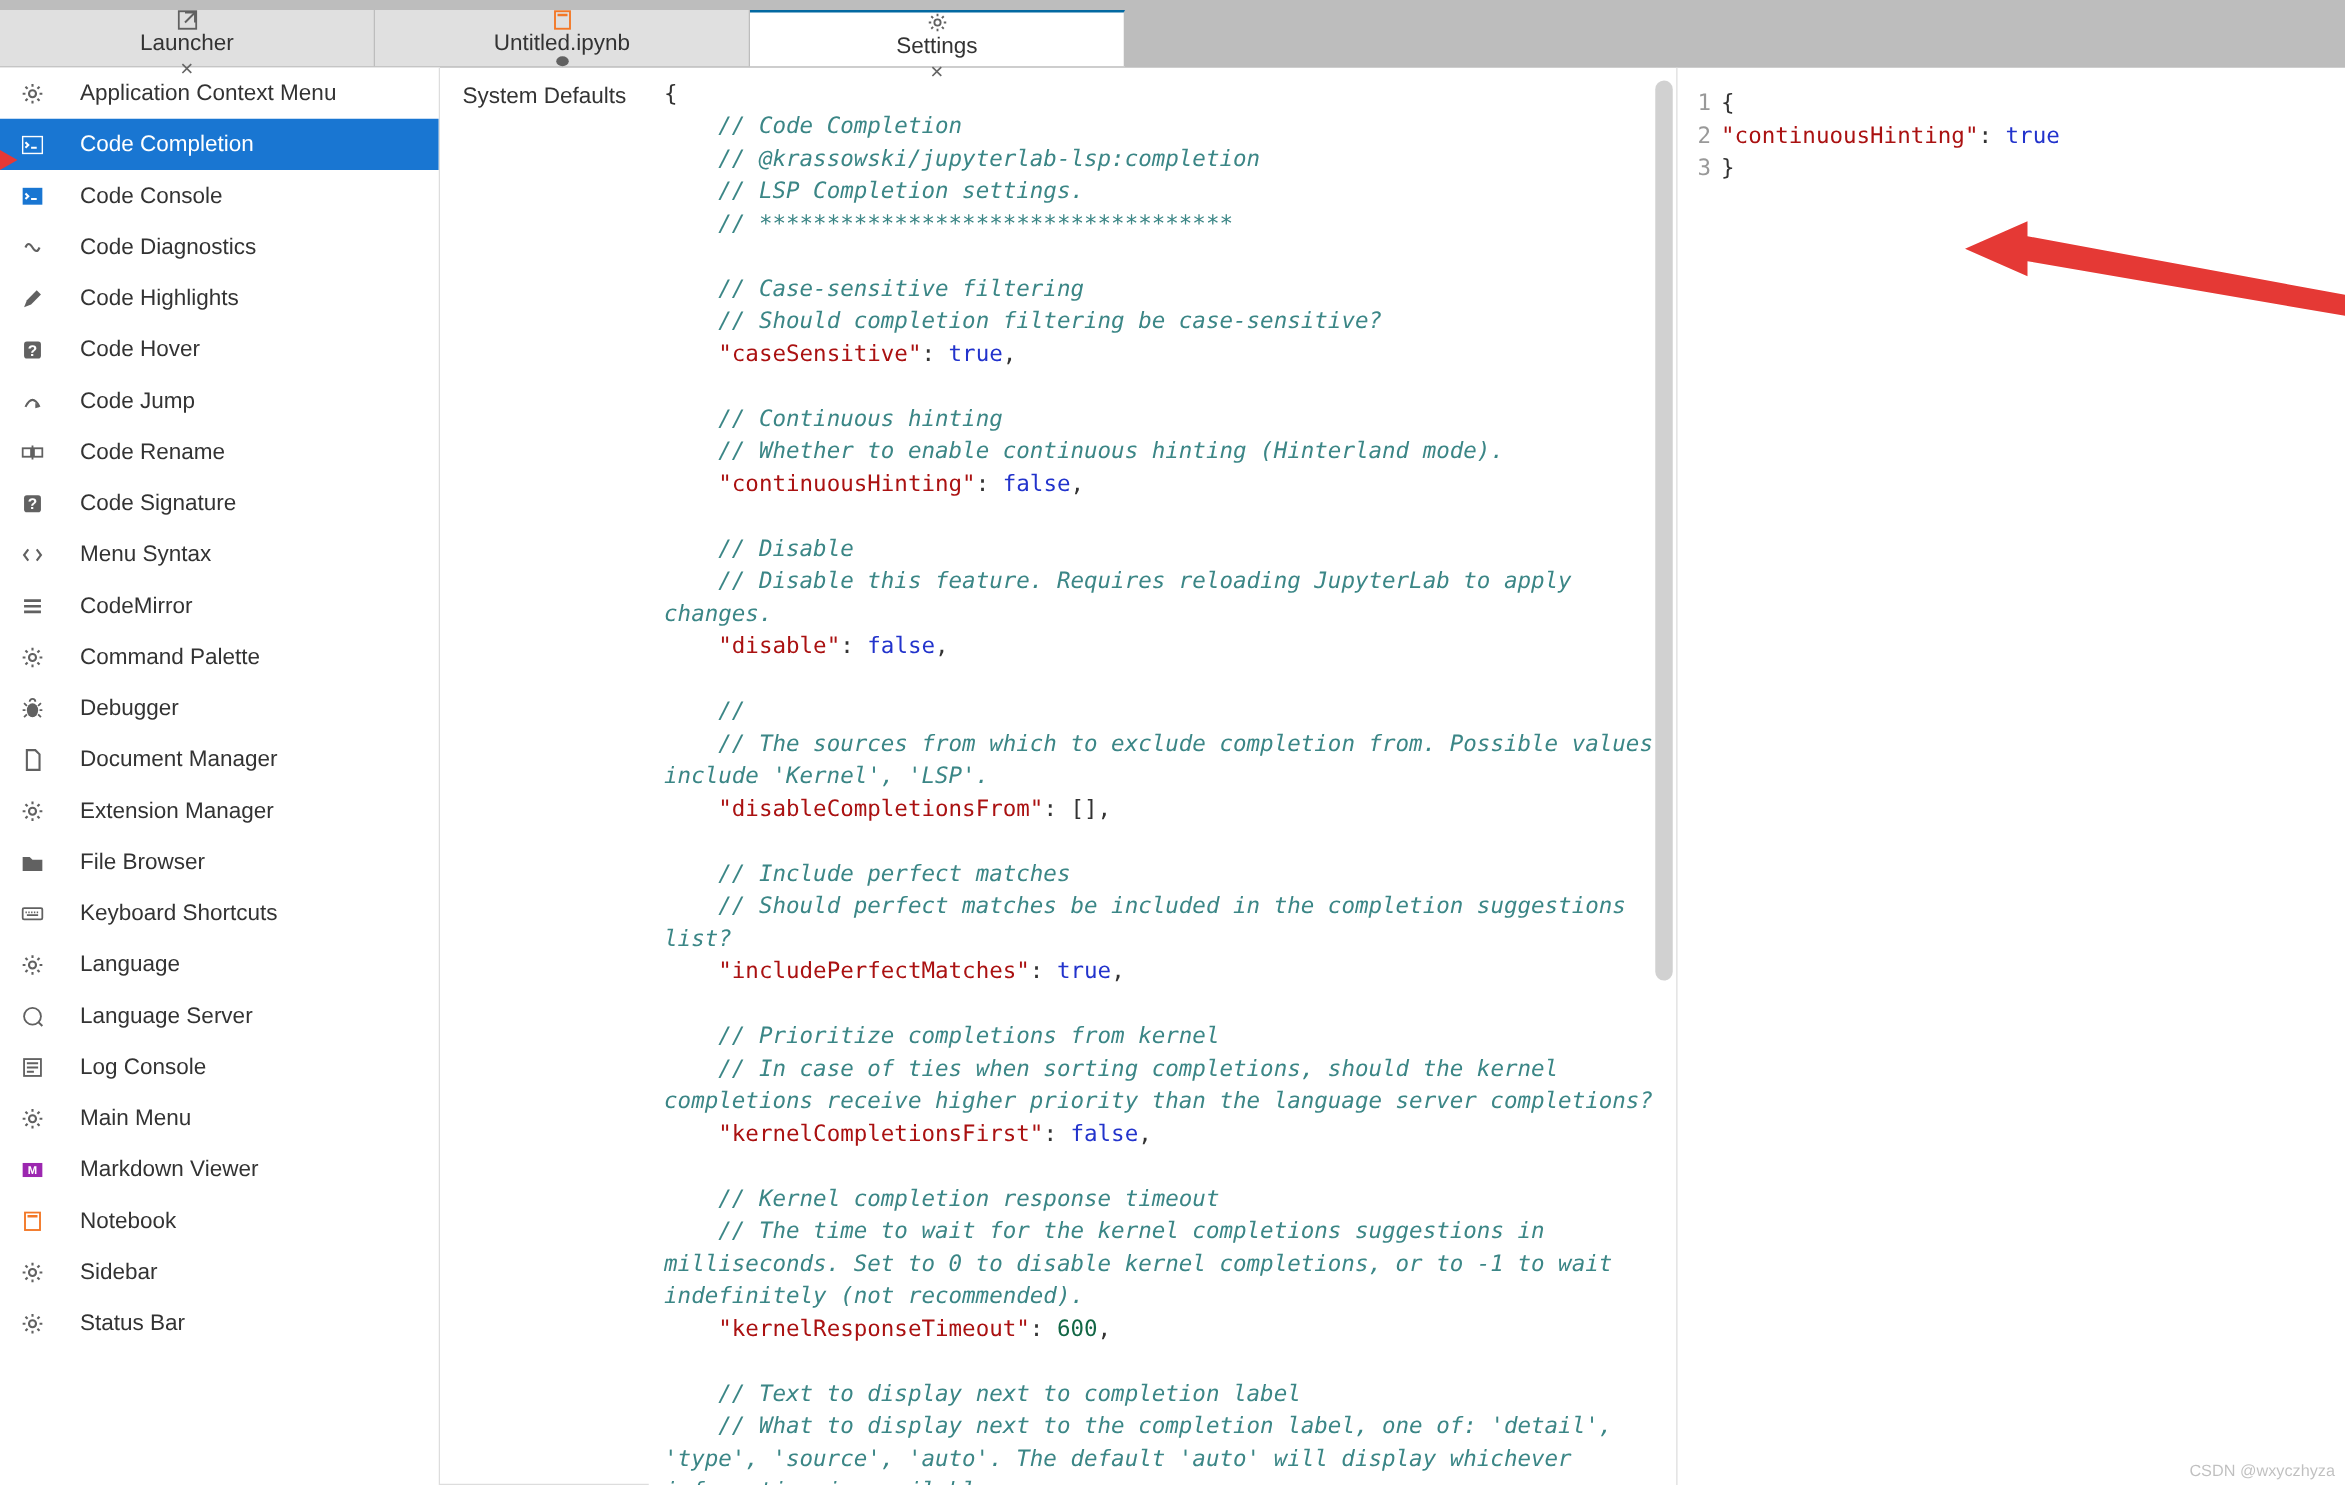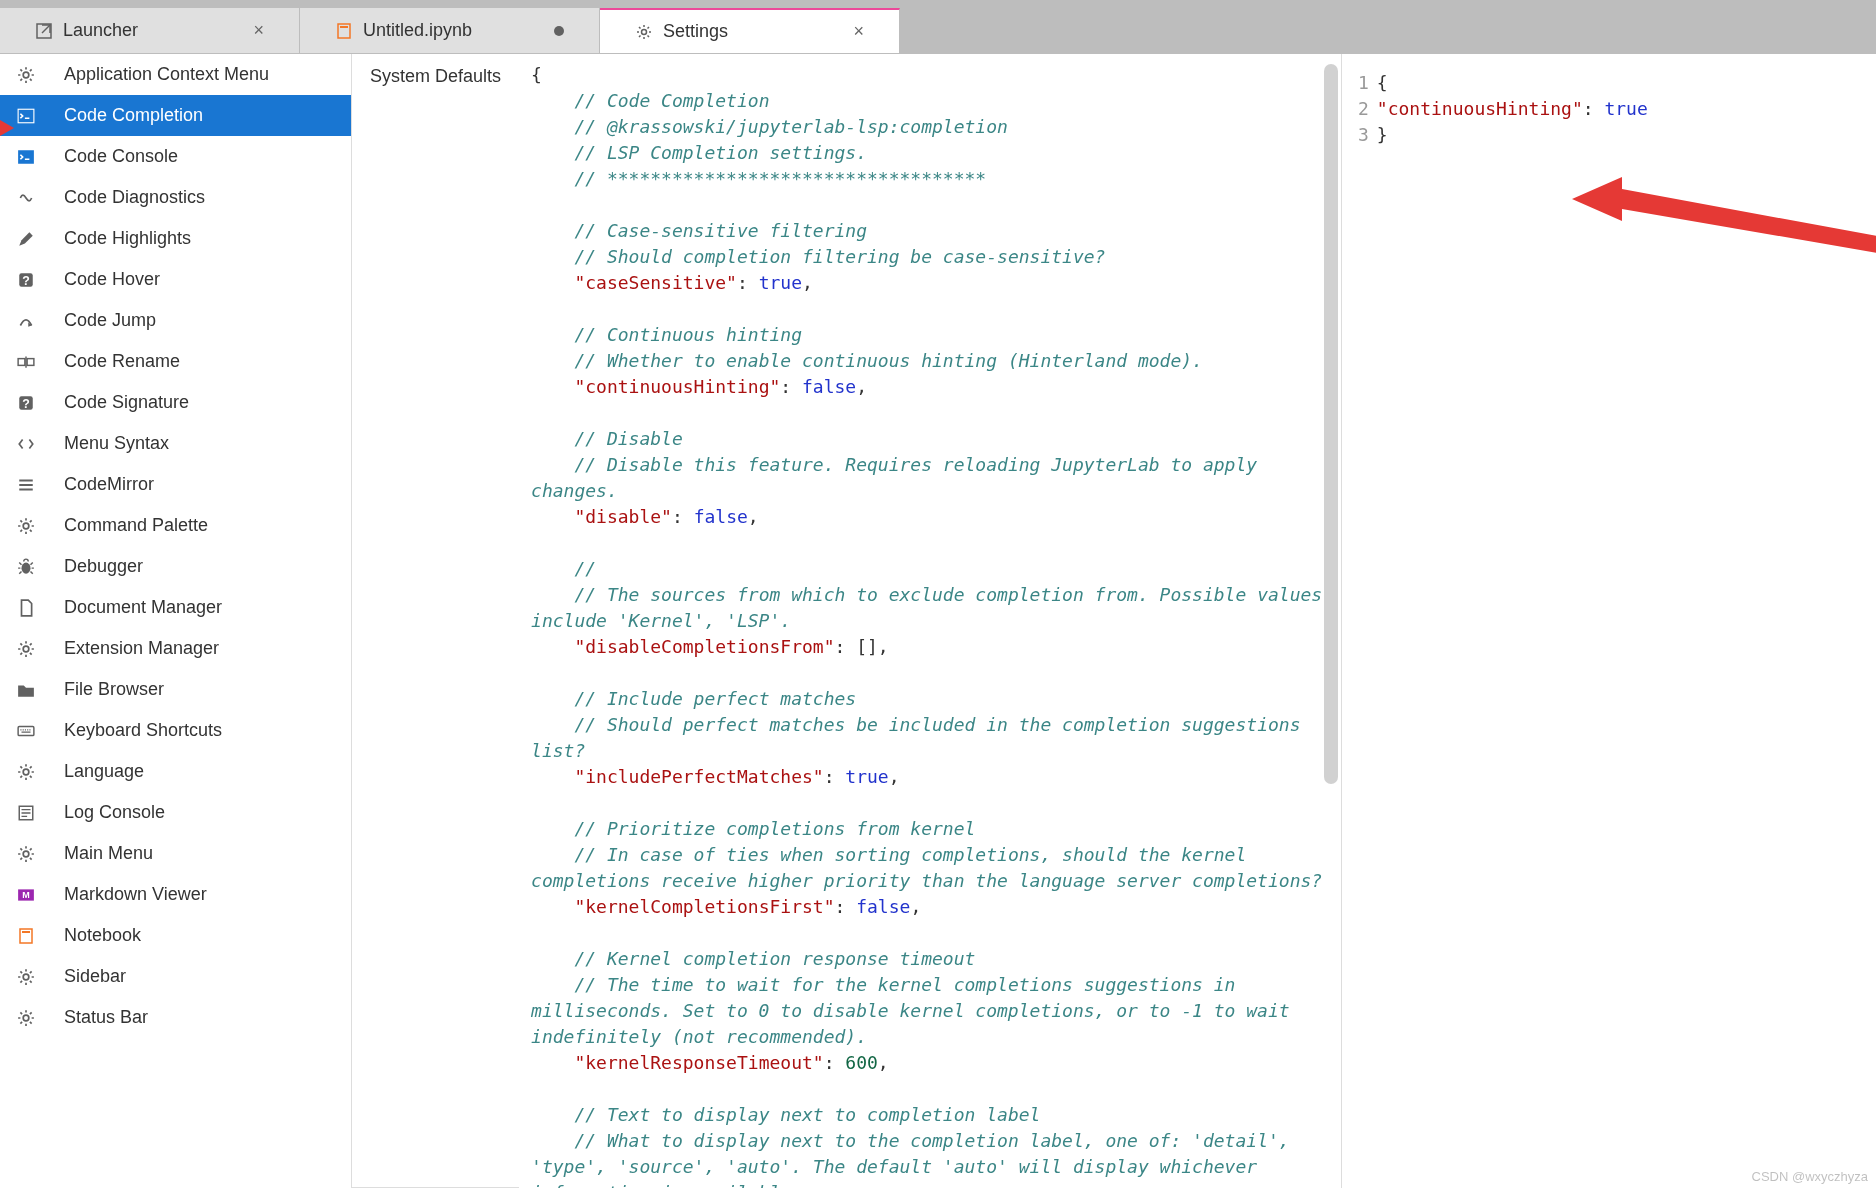--- a/index.html
+++ b/index.html
@@ -1,20 +1,20 @@
 <!DOCTYPE html>
 <html><head>
 <meta charset="utf-8">
 <style>
   * { box-sizing: border-box; margin: 0; padding: 0; }
   html, body { width: 1876px; height: 1188px; font-family: -apple-system, BlinkMacSystemFont, "Segoe UI", Helvetica, Arial, sans-serif; font-size: 18px; color: #333; background: #fff; overflow: hidden; }
   .topbar { height: 8px; background: #bdbdbd; }
   .tabs { display: flex; height: 46px; background: #bdbdbd; border-bottom: 1px solid #bdbdbd; align-items: stretch; }
-  .tab { display: flex; align-items: center; gap: 10px; padding: 0 35px; background: #e0e0e0; border-right: 1px solid #bdbdbd; min-width: 300px; position: relative; cursor: pointer; }
-  .tab.active { background: #fff; border-top: 2px solid #ec4899; }
+  .tab { display: flex; align-items: center; padding: 0 35px; background: #e0e0e0; border-right: 1px solid #bdbdbd; min-width: 300px; position: relative; cursor: pointer; flex-direction: column; }
+  .tab.active { background: #fff; border-top: 2px solid #0369a1; }
   .tab .ico { width: 18px; height: 18px; display:flex; align-items:center; justify-content:center; }
   .tab .lbl { flex: 1; color: #333; font-size: 18px; }
   .tab .close { font-size: 18px; color: #666; }
   .tab .dot { width: 10px; height: 10px; border-radius: 50%; background: #616161; }
   .body { display: flex; height: calc(100% - 54px); }
   .sidebar { width: 352px; border-right: 1px solid #ddd; overflow-y: auto; background: #fff; }
   .sb-item { display: flex; align-items: center; gap: 28px; padding: 10px 16px; cursor: pointer; font-size: 18px; color: #333; }
   .sb-item.selected { background: #1976d2; color: #fff; }
   .sb-item .ico { width: 20px; height: 20px; display:flex; align-items:center; justify-content:center; flex-shrink:0; }
   .sb-item.selected .ico svg { fill:#fff; stroke:#fff; }
@@ -233,20 +233,29 @@
           <svg width="18" height="18" viewBox="0 0 16 16">
             <circle cx="8" cy="8" r="2.5" fill="none" stroke="#616161" stroke-width="1.5"></circle>
             <path d="M8 1v2M8 13v2M1 8h2M13 8h2M3 3l1.5 1.5M11.5 11.5L13 13M3 13l1.5-1.5M11.5 4.5L13 3" stroke="#616161" stroke-width="1.5"></path>
           </svg>
         </span>
         <span>Language</span>
       </div>
       <div class="sb-item">
         <span class="ico">
           <svg width="18" height="18" viewBox="0 0 16 16">
+            <circle cx="8" cy="8" r="6" fill="none" stroke="#616161" stroke-width="1.3"></circle>
+            <path d="M12 12l3 3" stroke="#616161" stroke-width="1.5"></path>
+          </svg>
+        </span>
+        <span>Language Server</span>
+      </div>
+      <div class="sb-item">
+        <span class="ico">
+          <svg width="18" height="18" viewBox="0 0 16 16">
             <rect x="2" y="2" width="12" height="12" fill="none" stroke="#616161" stroke-width="1.3"></rect>
             <path d="M4 5h8M4 8h8M4 11h5" stroke="#616161" stroke-width="1.3"></path>
           </svg>
         </span>
         <span>Log Console</span>
       </div>
       <div class="sb-item">
         <span class="ico">
           <svg width="18" height="18" viewBox="0 0 16 16">
             <circle cx="8" cy="8" r="2.5" fill="none" stroke="#616161" stroke-width="1.5"></circle>

